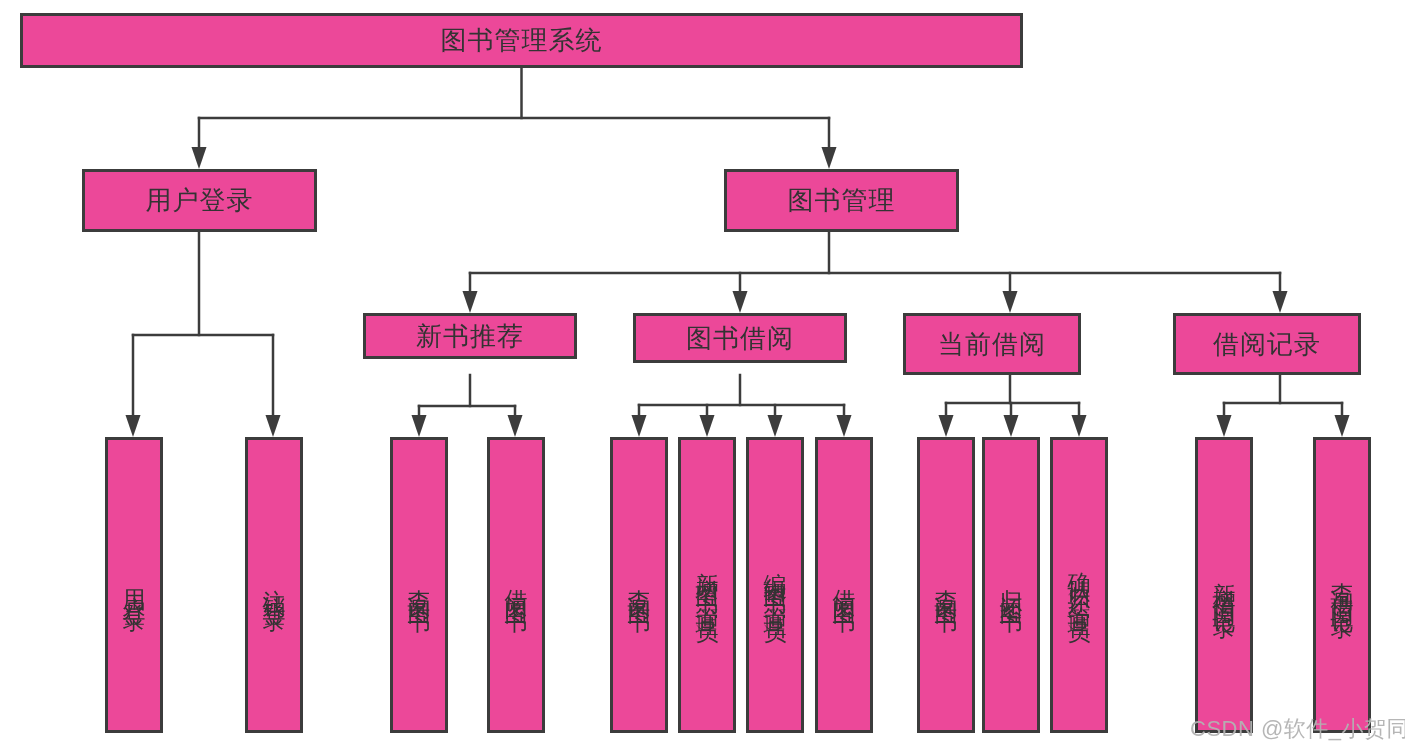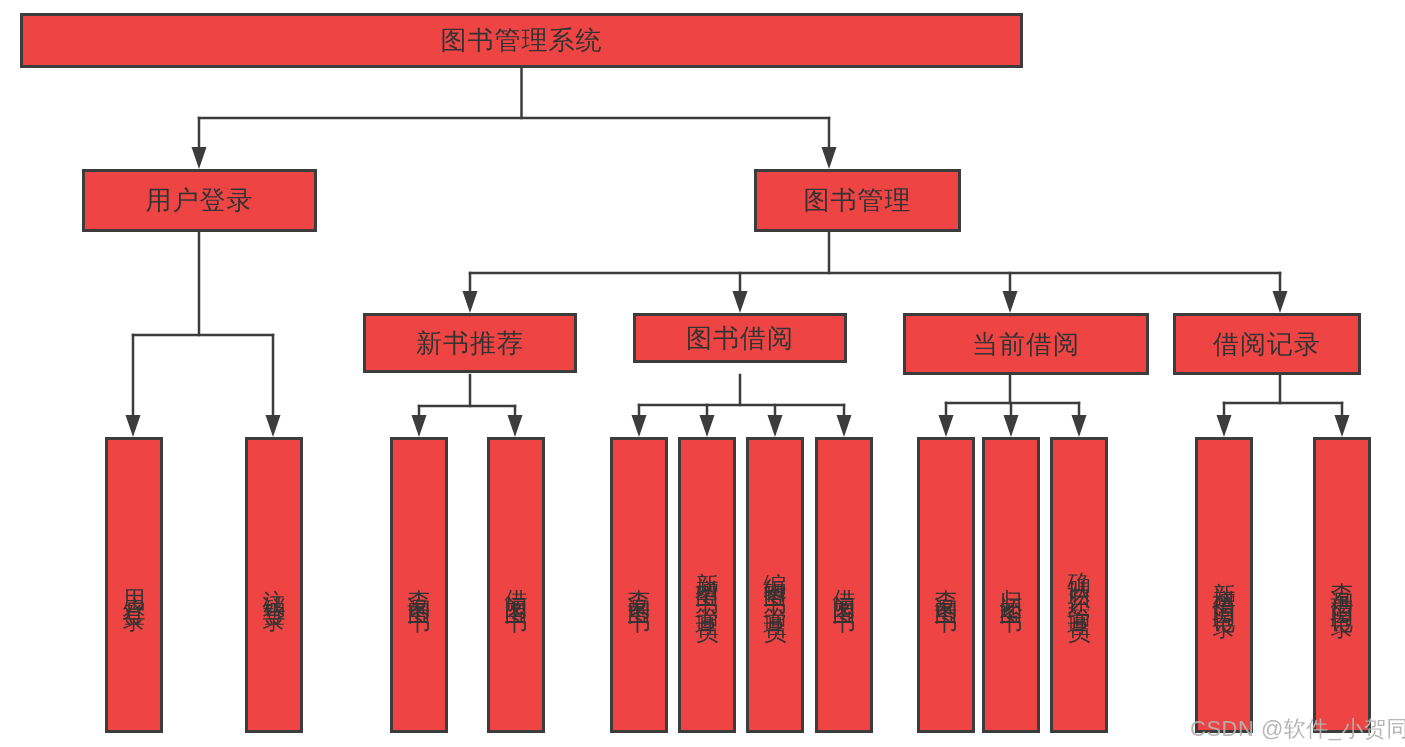--- a/index.html
+++ b/index.html
@@ -6,21 +6,21 @@
   .canvas{
     position:relative;
     width:1405px;height:747px;
     background:#ffffff;
     font-family:"Liberation Sans","DejaVu Sans",sans-serif;
     overflow:hidden;
   }
   .wires{position:absolute;left:0;top:0;width:1405px;height:747px;}
   .box{
     position:absolute;box-sizing:border-box;
-    background:#ef4444;border:3px solid #3c3c3c;
+    background:#ec4899;border:3px solid #3c3c3c;
     display:flex;align-items:center;justify-content:center;
     color:#333333;text-align:center;
   }
   .hbox{font-size:26px;letter-spacing:1px;white-space:nowrap;}
   .leaf{
     writing-mode:vertical-rl;
     text-orientation:mixed;
     font-size:23px;
     line-height:1;
     letter-spacing:7px;
@@ -107,31 +107,31 @@
     </g>
   </svg>
 
   <div class="box hbox" style="left:20px;top:13px;width:1003px;height:55px">
     <span>图书管理系统</span>
   </div>
 
   <div class="box hbox" style="left:82px;top:169px;width:235px;height:63px">
     <span>用户登录</span>
   </div>
-  <div class="box hbox" style="left:754px;top:169px;width:207px;height:63px">
+  <div class="box hbox" style="left:724px;top:169px;width:235px;height:63px">
     <span>图书管理</span>
   </div>
 
-  <div class="box hbox" style="left:363px;top:313px;width:214px;height:60px">
+  <div class="box hbox" style="left:363px;top:313px;width:214px;height:46px">
     <span>新书推荐</span>
   </div>
   <div class="box hbox" style="left:633px;top:313px;width:214px;height:50px">
     <span>图书借阅</span>
   </div>
-  <div class="box hbox" style="left:903px;top:313px;width:246px;height:62px">
+  <div class="box hbox" style="left:903px;top:313px;width:178px;height:62px">
     <span>当前借阅</span>
   </div>
   <div class="box hbox" style="left:1173px;top:313px;width:188px;height:62px">
     <span>借阅记录</span>
   </div>
 
   <div class="box leaf" style="left:105px;top:437px;width:58px;height:296px">
     <span>用户登录</span>
   </div>
   <div class="box leaf" style="left:245px;top:437px;width:58px;height:296px">

